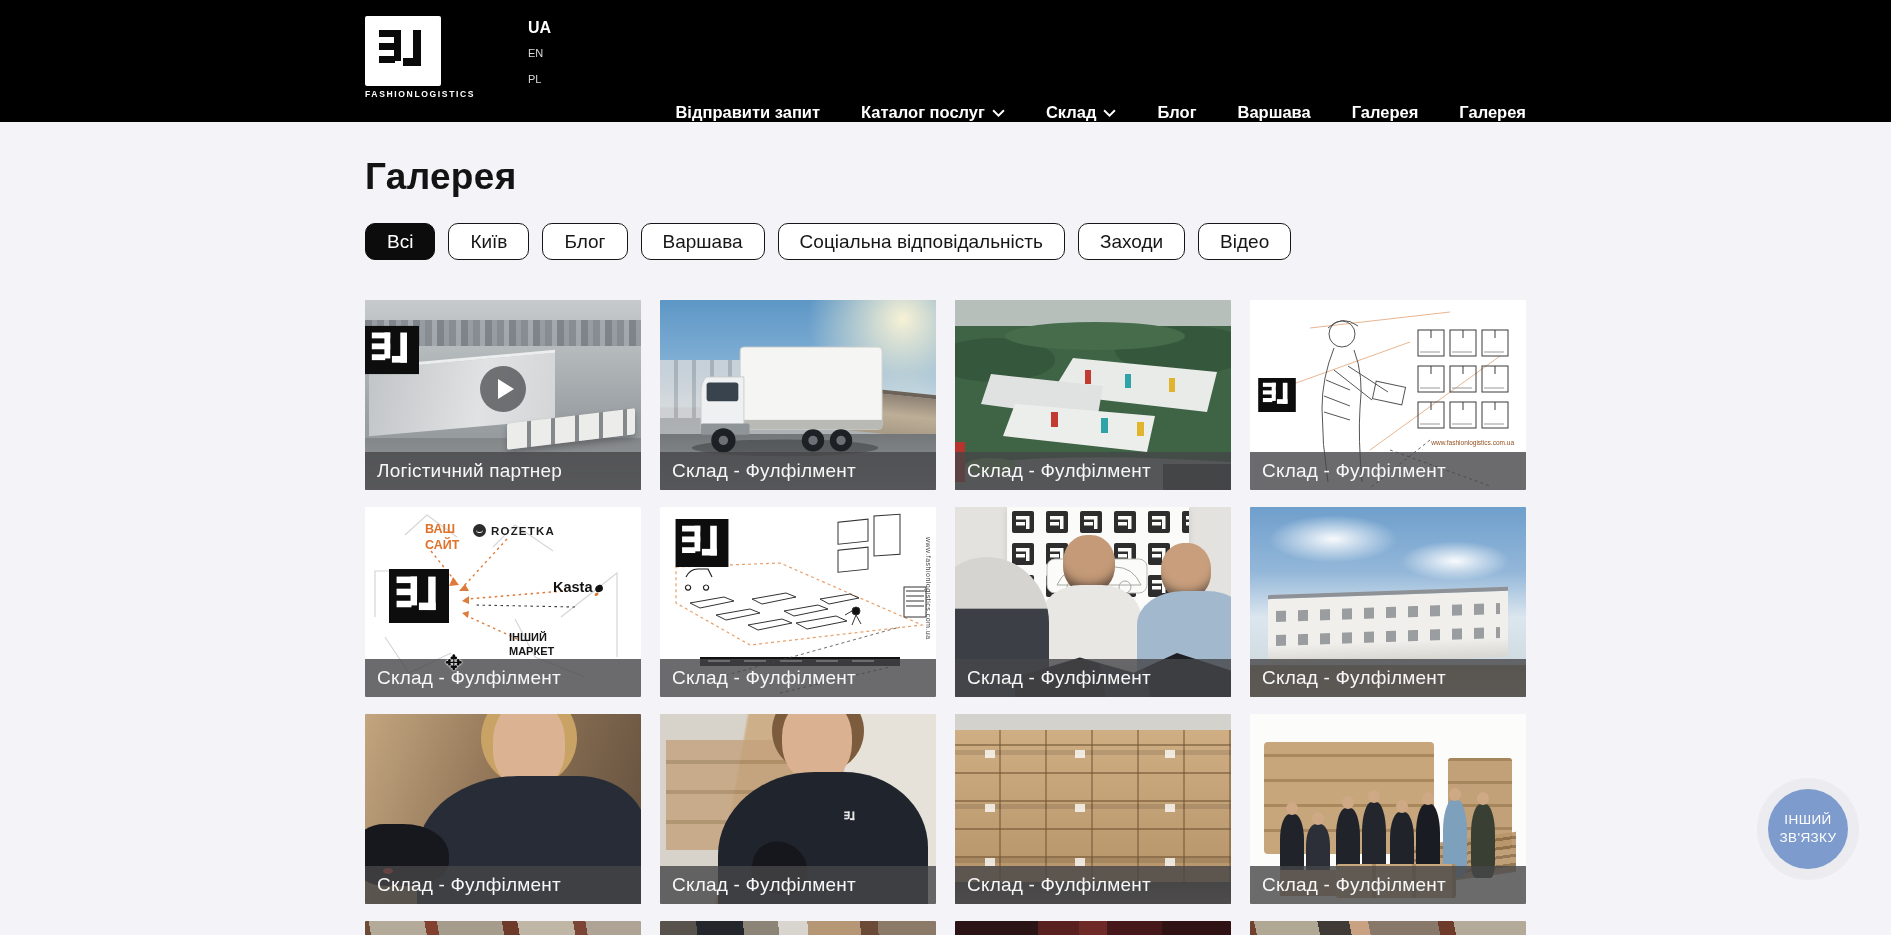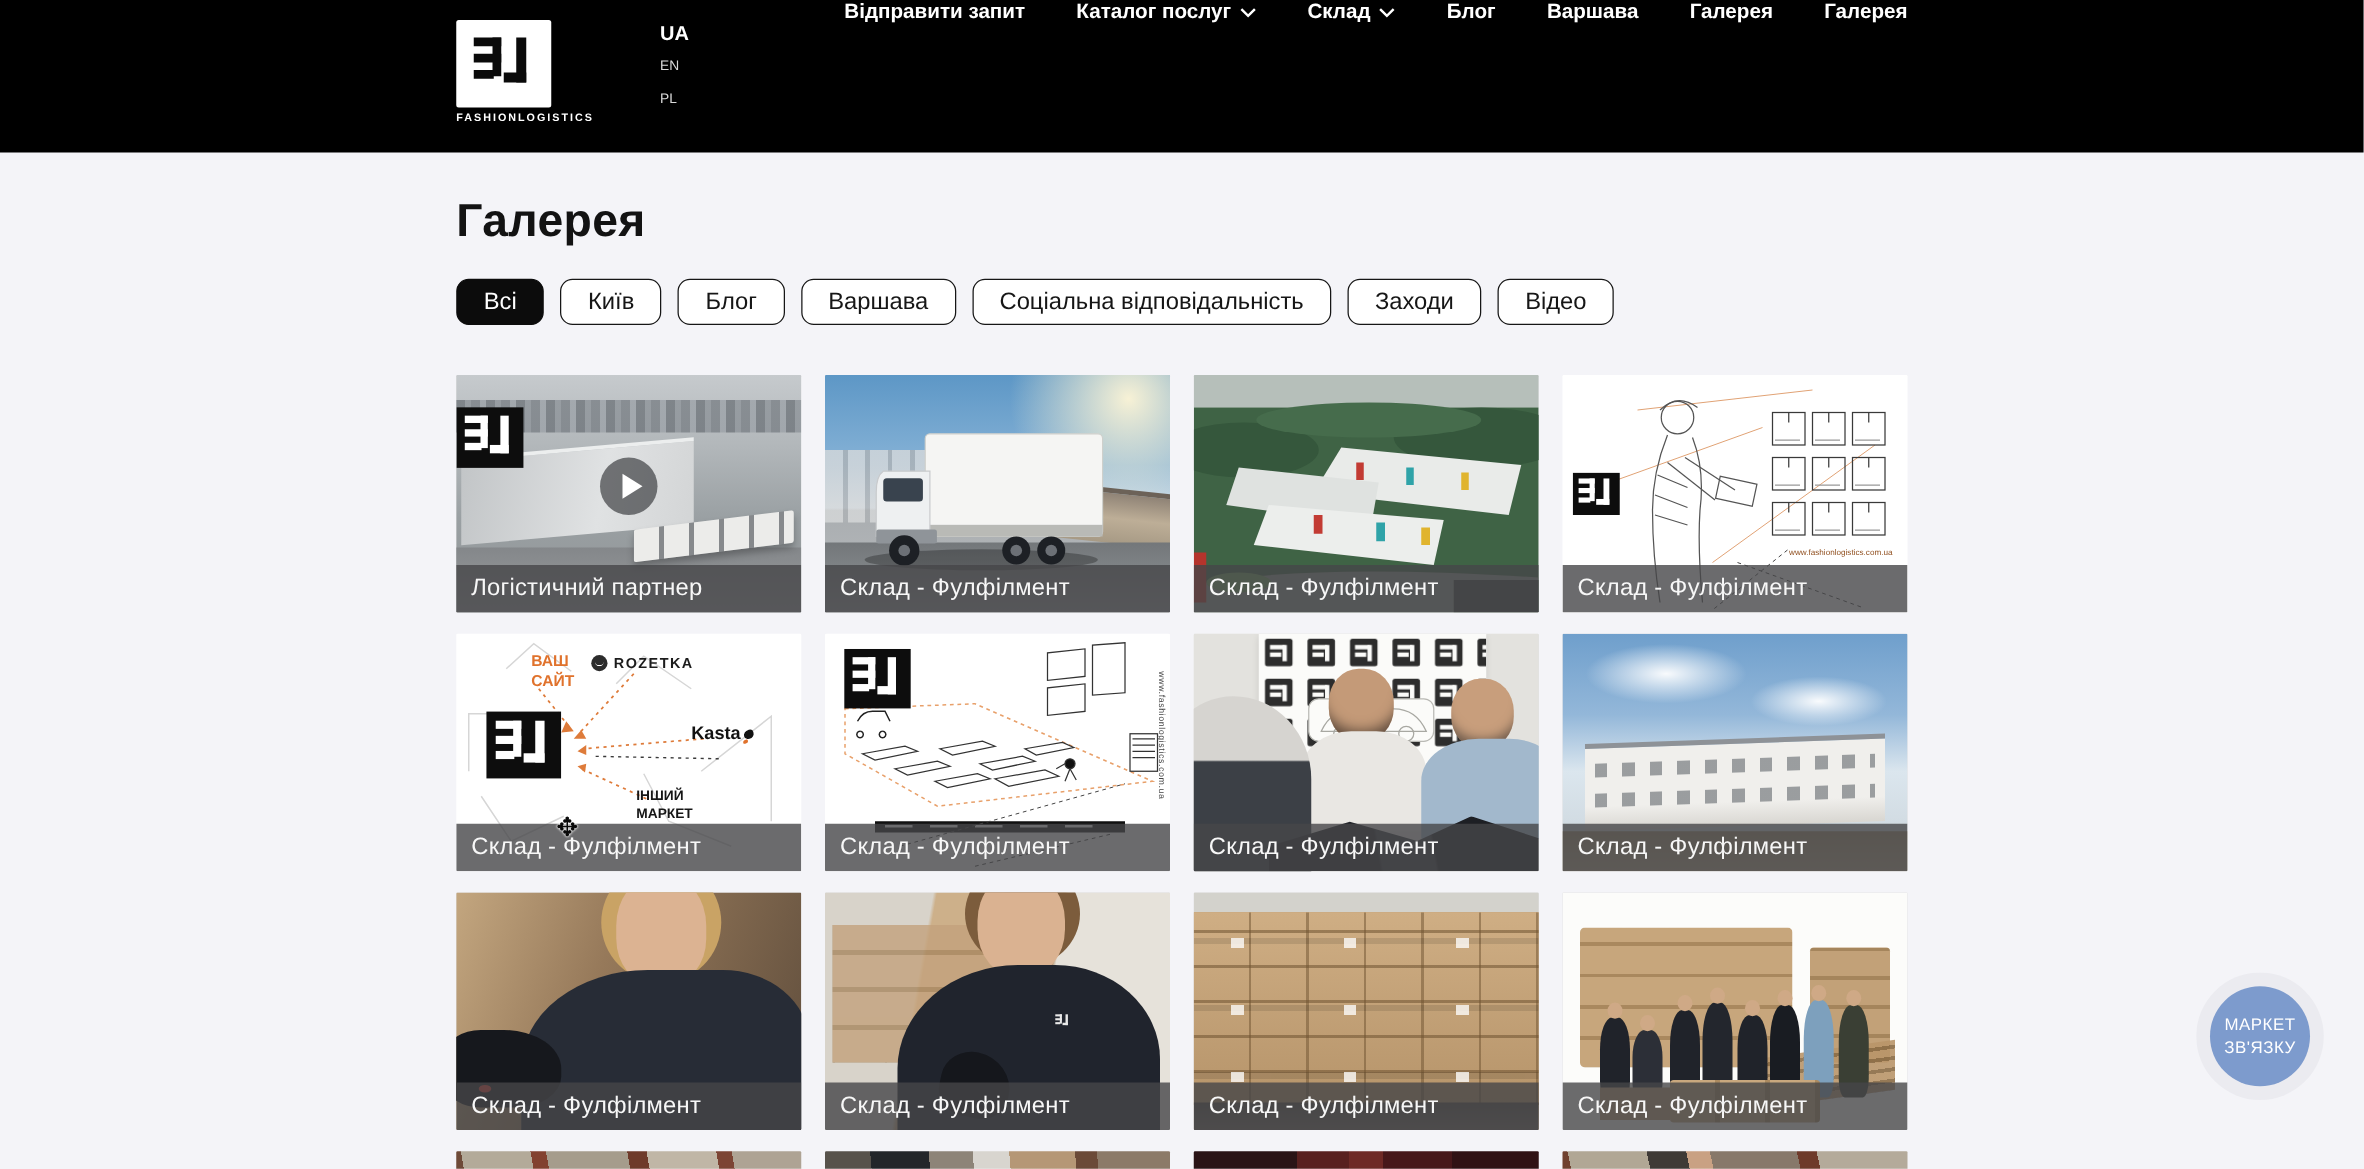--- a/index.html
+++ b/index.html
@@ -13,21 +13,21 @@
   
   header { background:#000; height:122px; position:relative; }
   .hdr-in { width:1161px; margin:0 auto; height:100%; position:relative; }
   .logo { position:absolute; left:0; top:16px; display:block; cursor:pointer; }
   .logo-box { display:block; width:76px; height:70px; background:#fff; border-radius:2px; padding:7px 8px; }
   .logo-box svg { width:100%; height:100%; display:block; }
   .logo-text { display:block; margin-top:3px; color:#fff; font-size:8.6px; letter-spacing:1.6px; font-weight:600; white-space:nowrap; }
   .langs { position:absolute; left:163px; top:18px; display:flex; flex-direction:column; gap:7px; }
   .lang { color:#d9d9d9; font-size:11px; cursor:pointer; line-height:19px; }
   .lang.active { color:#fff; font-weight:700; font-size:16px; }
-  nav { position:absolute; right:0; top:0; height:100%; display:flex; align-items:flex-start; gap:41px; }
+  nav { position:absolute; right:0; top:0; height:100%; display:flex; align-items:flex-end; gap:41px; }
   nav a { color:#fff; font-size:16.5px; font-weight:700; text-decoration:none; white-space:nowrap; display:inline-flex; align-items:center; gap:7px; cursor:pointer; }
   .chev { width:13px; height:9px; margin-top:2px; }
 
   
   h1 { margin-top:34px; font-size:37px; font-weight:700; color:#131313; letter-spacing:.3px; }
   .filters { margin-top:25px; display:flex; gap:13px; }
   .fbtn {
     height:37px; padding:0 21px; border:1px solid #161616; border-radius:10px;
     background:#fff; color:#161616; font-size:19px; font-family:inherit;
     display:inline-flex; align-items:center; cursor:pointer; white-space:nowrap;
@@ -597,14 +597,14 @@
     </figure>
 
     <figure class="tile p1"></figure>
     <figure class="tile p2"></figure>
     <figure class="tile p3"></figure>
     <figure class="tile p4"></figure>
   </div>
 </main>
 
 <div class="fab">
-  <div class="fab-inner">МАРКЕТ ЗВ'ЯЗКУ</div>
+  <div class="fab-inner">ІНШИЙ ЗВ'ЯЗКУ</div>
 </div>
 
 </body></html>

